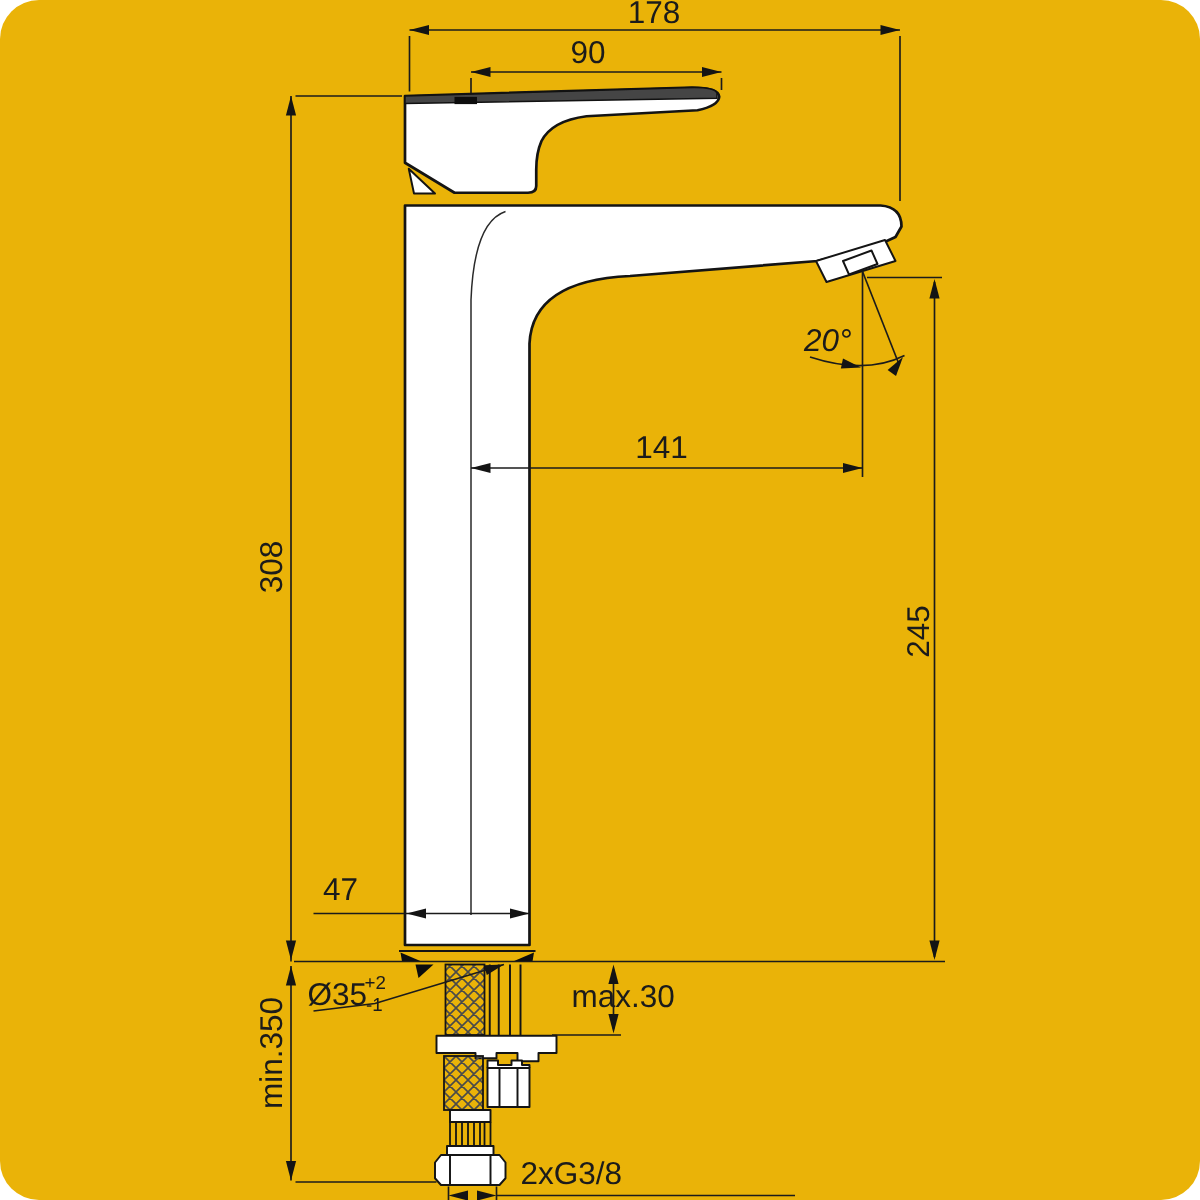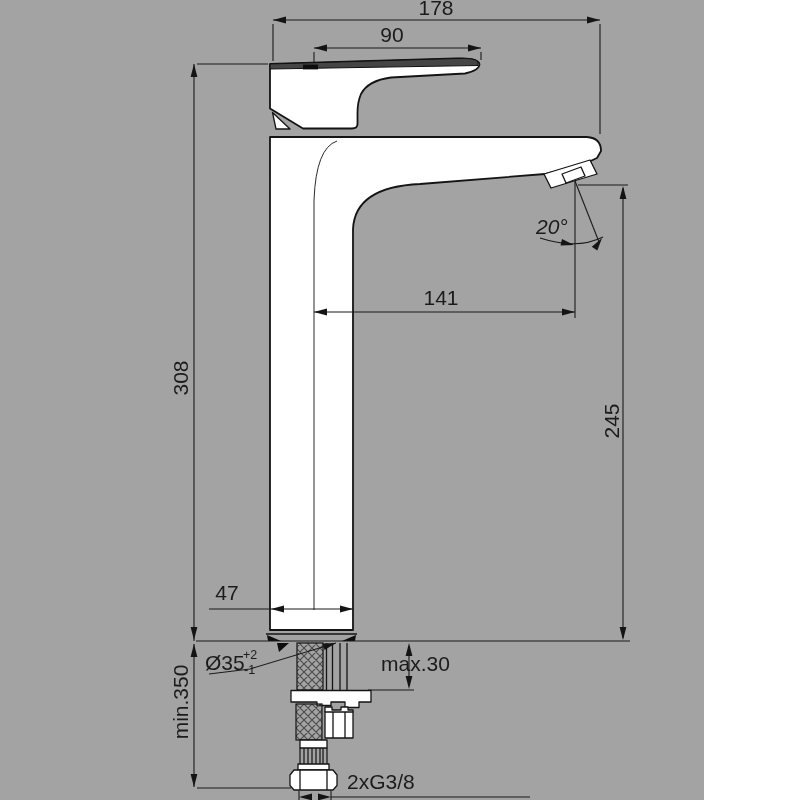--- a/index.html
+++ b/index.html
@@ -1,16 +1,16 @@
 <!DOCTYPE html>
 <html><head>
 <meta charset="utf-8">
 <style>
   html,body{margin:0;padding:0;background:#ffffff;}
-  .canvas{width:704px;height:800px;position:relative;background:#a3a3a3;}
+  .canvas{width:800px;height:800px;position:relative;background:#eab308;border-radius:26px;}
   svg{display:block;}
   .dim-text{font-family:"Liberation Sans",sans-serif;font-size:21px;fill:#1b1b1b;}
   .dim-text-small{font-family:"Liberation Sans",sans-serif;font-size:12.5px;fill:#1b1b1b;}
   .dim-text-italic{font-family:"Liberation Sans",sans-serif;font-size:21px;font-style:italic;fill:#1b1b1b;}
   .thin{stroke:#1b1b1b;stroke-width:1.1;fill:none;}
   .hair{stroke:#2a2a2a;stroke-width:1;fill:none;}
   .outline{stroke:#141414;stroke-width:1.8;fill:#ffffff;stroke-linejoin:round;stroke-linecap:round;}
   .outline-thin{stroke:#141414;stroke-width:1.3;fill:#ffffff;stroke-linejoin:round;}
   .arr{fill:#141414;stroke:none;}
   .darkfill{fill:#454545;stroke:#111;stroke-width:1;}

